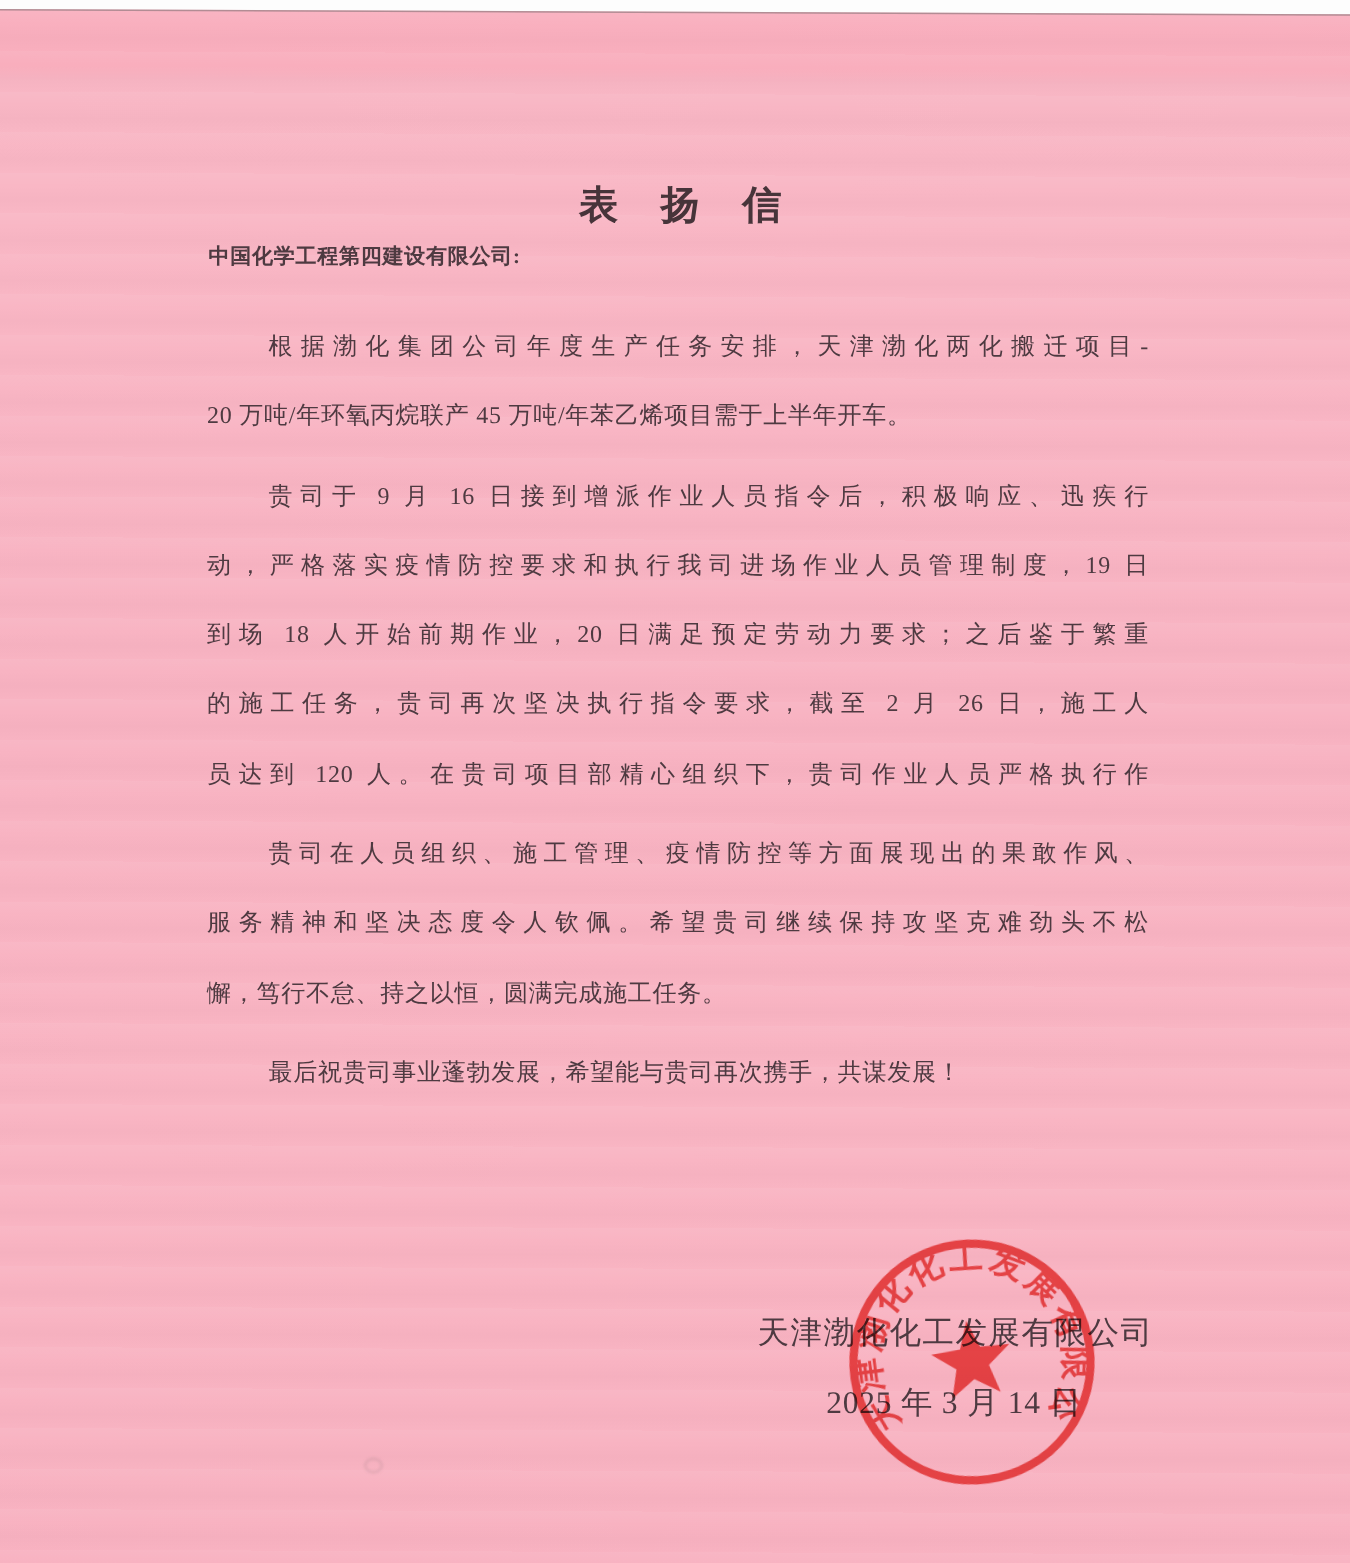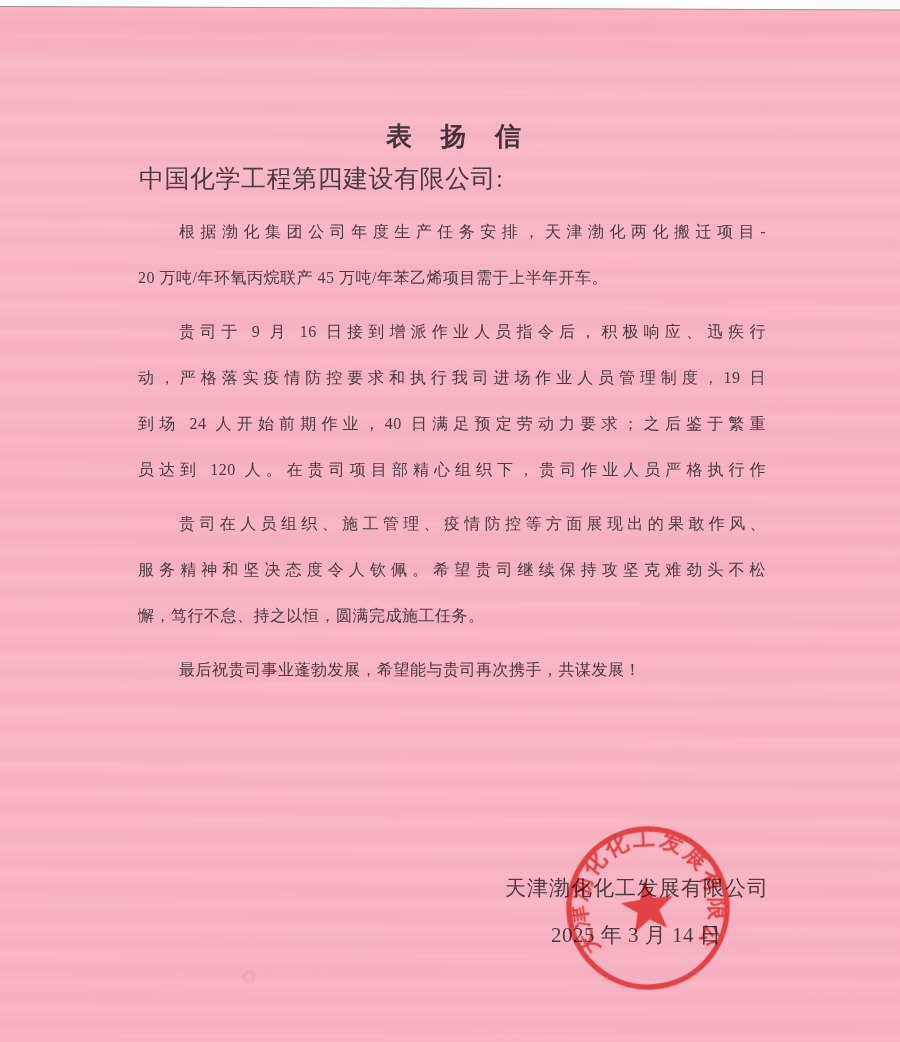--- a/index.html
+++ b/index.html
@@ -45,21 +45,21 @@
   .title {
     position: absolute; top: 119px; left: 0; width: 910px;
     text-align: center;
     font-size: 26px; font-weight: 700;
     letter-spacing: 3px; word-spacing: 16px;
     color: #47343a;
   }
 
   .salutation {
     position: absolute; top: 162px; left: 139px;
-    font-size: 25px; font-weight: 400;
+    font-size: 14px; font-weight: 700;
     letter-spacing: 0.5px;
   }
 
   .body-block {
     position: absolute; top: 209px; left: 138px; width: 628px;
     font-size: 16px; font-weight: 500;
     letter-spacing: 0.5px;
   }
   .para { margin: 0; }
   .para + .para { margin-top: 7px; }
@@ -110,21 +110,22 @@
     <div class="body-block">
 
       <div class="para">
         <div class="line just first">根据渤化集团公司年度生产任务安排，天津渤化两化搬迁项目-</div>
         <div class="line">20 万吨/年环氧丙烷联产 45 万吨/年苯乙烯项目需于上半年开车。</div>
       </div>
 
       <div class="para">
         <div class="line just first">贵司于 9 月 16 日接到增派作业人员指令后，积极响应、迅疾行</div>
         <div class="line just">动，严格落实疫情防控要求和执行我司进场作业人员管理制度，19 日</div>
-        <div class="line just">到场 24 人开始前期作业，40 日满足预定劳动力要求；之后鉴于繁重</div>
+        <div class="line just">到场 18 人开始前期作业，20 日满足预定劳动力要求；之后鉴于繁重</div>
+        <div class="line just">的施工任务，贵司再次坚决执行指令要求，截至 2 月 26 日，施工人</div>
         <div class="line just">员达到 120 人。在贵司项目部精心组织下，贵司作业人员严格执行作</div>
       </div>
 
       <div class="para">
         <div class="line just first">贵司在人员组织、施工管理、疫情防控等方面展现出的果敢作风、</div>
         <div class="line just">服务精神和坚决态度令人钦佩。希望贵司继续保持攻坚克难劲头不松</div>
         <div class="line">懈，笃行不怠、持之以恒，圆满完成施工任务。</div>
       </div>
 
       <div class="para">

